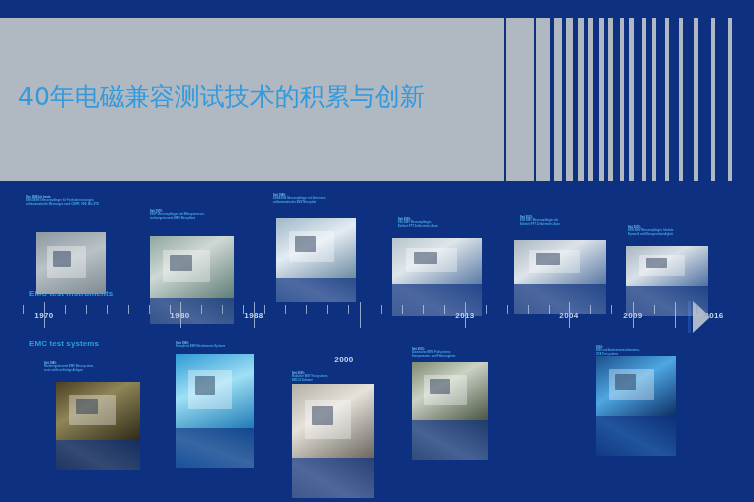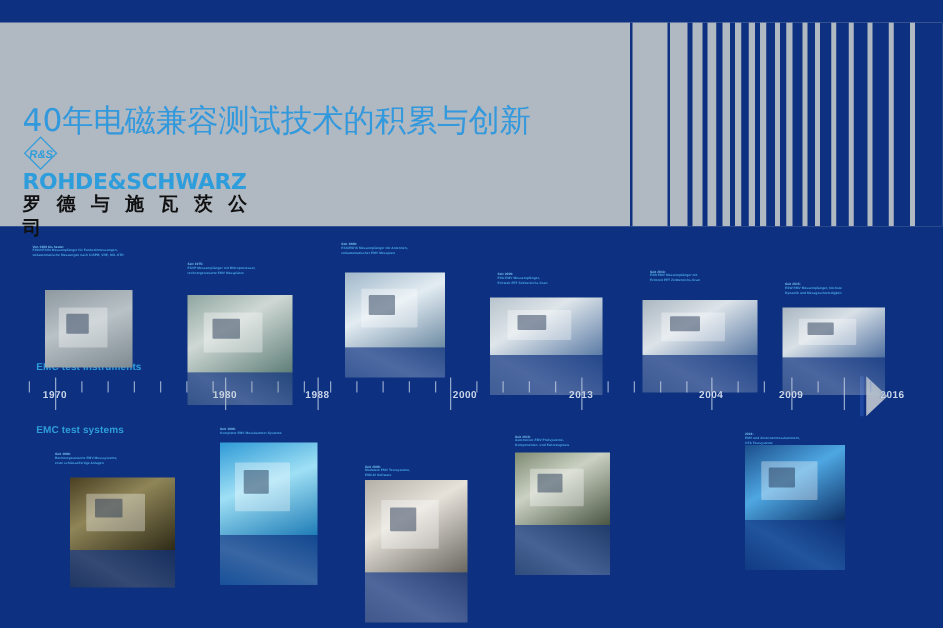--- a/index.html
+++ b/index.html
@@ -142,28 +142,20 @@
       <div class="stripe" style="left: 156px; width: 9px;"></div>
       <div class="stripe" style="left: 169px; width: 10px;"></div>
       <div class="stripe" style="left: 183px; width: 11px;"></div>
       <div class="stripe" style="left: 198px; width: 13px;"></div>
       <div class="stripe" style="left: 215px; width: 13px;"></div>
       <div class="stripe" style="left: 232px; width: 22px;"></div>
     </div>
 
   <div id="page-title">40年电磁兼容测试技术的积累与创新</div>
 
-  <div id="logo">
-    <div id="logo-mark">
-      <div class="dia"></div>
-      <div class="rs">R&amp;S</div>
-    </div>
-    <div id="logo-word">ROHDE&amp;SCHWARZ</div>
-    <div id="logo-cn">罗 德 与 施 瓦 茨 公 司</div>
-  </div>
 </div>
 
 <div id="board">
 </div>
 
 <div class="section-label" id="label-instruments">EMC test instruments</div>
 <div class="section-label" id="label-systems">EMC test systems</div>
 
 <div id="axis-arrow-stem"></div>
 <div id="axis-arrow"></div>
@@ -195,21 +187,21 @@
 <div class="tick" style="left: 611px;"></div>
 <div class="tick" style="left: 654px;"></div>
 <div class="tick" style="left: 696px;"></div>
 <div class="tick major" style="left: 44px;"></div>
 <div class="year" style="left: 44px;">1970</div>
 <div class="tick major" style="left: 180px;"></div>
 <div class="year" style="left: 180px;">1980</div>
 <div class="tick major" style="left: 254px;"></div>
 <div class="year" style="left: 254px;">1988</div>
 <div class="tick major" style="left: 360px;"></div>
-<div class="year" style="left: 372px;">2000</div>
+<div class="year" style="left: 344px; margin-top: 44px;">2000</div>
 <div class="tick major" style="left: 465px;"></div>
 <div class="year" style="left: 465px;">2013</div>
 <div class="tick major" style="left: 569px;"></div>
 <div class="year" style="left: 569px;">2004</div>
 <div class="tick major" style="left: 633px;"></div>
 <div class="year" style="left: 633px;">2009</div>
 <div class="tick major" style="left: 675px;"></div>
 <div class="year" style="left: 714px;">2016</div>
 <div class="card-cap" style="position: absolute; left: 26px; top: 196px; width: 96px;"><div class="hl">Von 1968 bis heute:</div><div>ESH2/ESH3 Messempfänger für Funkstörmessungen,
 vollautomatische Messungen nach CISPR, VDE, MIL-STD</div></div>

